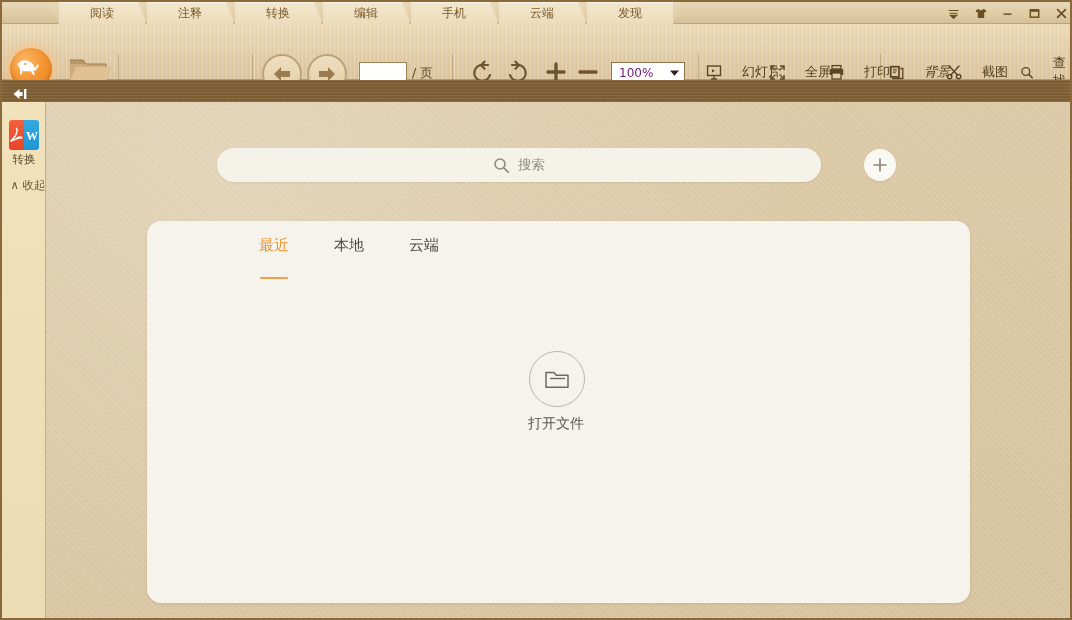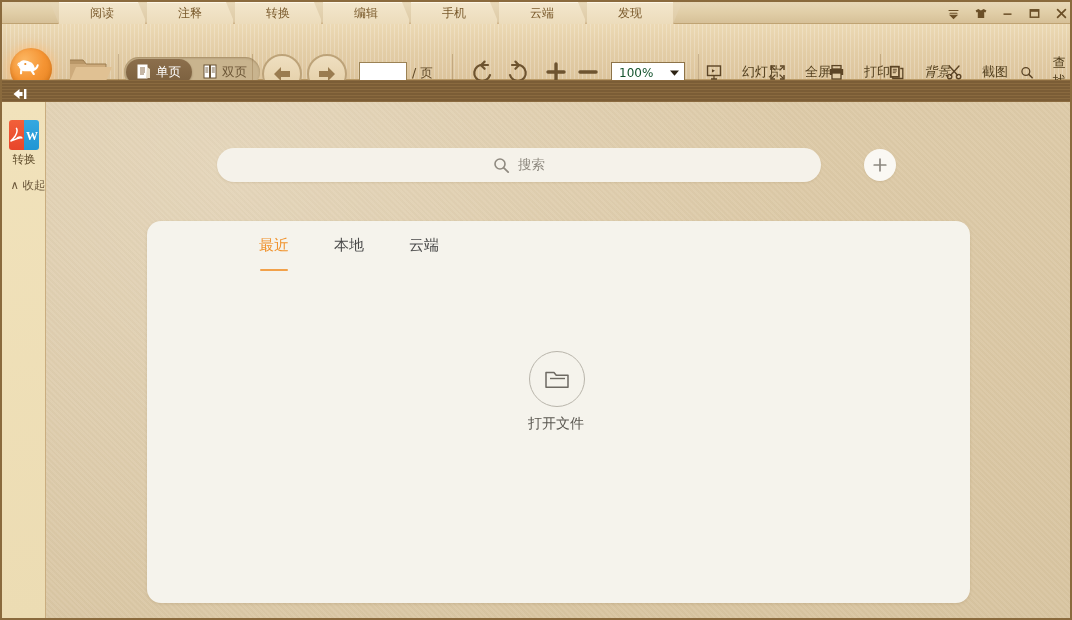--- a/index.html
+++ b/index.html
@@ -95,21 +95,21 @@
     font-family:"DejaVu Sans","Liberation Sans",sans-serif;
   }
   .pagesuffix{position:absolute;left:410px;top:41px;font-size:12.5px;color:#5e4724;}
 
   .iconbtn{position:absolute;top:34px;height:28px;display:flex;align-items:center;cursor:default;color:#5c4526;}
 
   .zoomsel{
     position:absolute;left:609px;top:38px;width:74px;height:22px;
     background:#fff;border:1px solid #8d7games;border:1px solid #8d7348;
     box-sizing:border-box;display:flex;align-items:center;justify-content:space-between;
-    padding:0 4px 0 7px;font-size:12px;color:#14532d;cursor:default;
+    padding:0 4px 0 7px;font-size:12px;color:#701a75;cursor:default;
   }
   .lbl{
     display:flex;align-items:center;gap:19px;font-size:13px;color:#53401f;
     cursor:default;
   }
 
   
   .sidestripe{
     position:absolute;left:0;top:78px;width:1068px;height:22px;
     background:repeating-linear-gradient(180deg,#8a6a3f 0 1px,#7b5d36 1px 3px);
@@ -150,21 +150,21 @@
     position:absolute;left:818px;top:47px;width:32px;height:32px;border-radius:50%;
     background:#faf8f3;display:flex;align-items:center;justify-content:center;cursor:default;
     box-shadow:0 1px 2px rgba(150,120,80,.18);
   }
   .panel{
     position:absolute;left:101px;top:119px;width:823px;height:382px;
     background:#f5f3ec;border-radius:14px;
     box-shadow:0 1px 3px rgba(140,110,70,.2);
   }
   .ptabs{position:absolute;left:112px;top:15px;display:flex;gap:45px;}
-  .ptab{position:relative;font-size:15px;color:#4a4a4a;padding-bottom:16px;cursor:default;}
+  .ptab{position:relative;font-size:15px;color:#4a4a4a;padding-bottom:24px;cursor:default;}
   .ptab.active{color:#f0932e;}
   .ptab.active::after{
     content:"";position:absolute;left:1px;right:1px;bottom:0;height:2px;background:#f2a14a;border-radius:1px;
   }
   .opencircle{
     position:absolute;left:382px;top:130px;width:54px;height:54px;border-radius:50%;
     border:1px solid #b9b5ab;display:flex;align-items:center;justify-content:center;cursor:default;
   }
   .openlabel{
     position:absolute;left:330px;top:194px;width:158px;text-align:center;
@@ -245,38 +245,20 @@
       <svg width="48" height="34" viewBox="0 0 48 34">
         <path d="M6 6h13l3.2 4H42v3H6z" fill="#b99768"></path>
         <path d="M6 10h36v17H6z" fill="#cdab7c"></path>
         <path d="M6 27 12 13h36L42 27z" fill="#e0c193"></path>
         <path d="M6 6h13l3.2 4H42v3" fill="none" stroke="#9c7c4f" stroke-width="1"></path>
       </svg>
     </div>
 
     <div class="tdiv" style="left:116px;"></div>
 
-    <div class="pagemode">
-      <div class="pm active">
-        <svg width="14" height="16" viewBox="0 0 14 16">
-            <rect x="1" y="1" width="9" height="13" fill="#fff" stroke="#fff"></rect>
-            <path d="M3 4h5M3 6h5M3 8h5M3 10h4" stroke="#8c6f4c" stroke-width="1"></path>
-            <path d="M10 3l3 2v9H9" fill="#e7dcc8"></path>
-          </svg>
-        <span>单页</span>
-      </div>
-      <div class="pm">
-        <svg width="14" height="16" viewBox="0 0 14 16">
-            <rect x="1" y="1" width="5.5" height="13" fill="#fff" stroke="#6b5536"></rect>
-            <rect x="7.5" y="1" width="5.5" height="13" fill="#fff" stroke="#6b5536"></rect>
-            <path d="M2.3 4h3M2.3 6h3M2.3 8h3M8.8 4h3M8.8 6h3M8.8 8h3" stroke="#6b5536" stroke-width=".9"></path>
-          </svg>
-        <span>双页</span>
-      </div>
-    </div>
 
     <div class="tdiv" style="left:250px;"></div>
 
     <div class="circbtn" style="left:260px;">
       <svg width="22" height="20" viewBox="0 0 22 20">
           <path d="M10 3 3 10l7 7v-4h9V7h-9z" fill="#9a7c50"></path>
         </svg>
     </div>
     <div class="circbtn" style="left:305px;">
       <svg width="22" height="20" viewBox="0 0 22 20">

